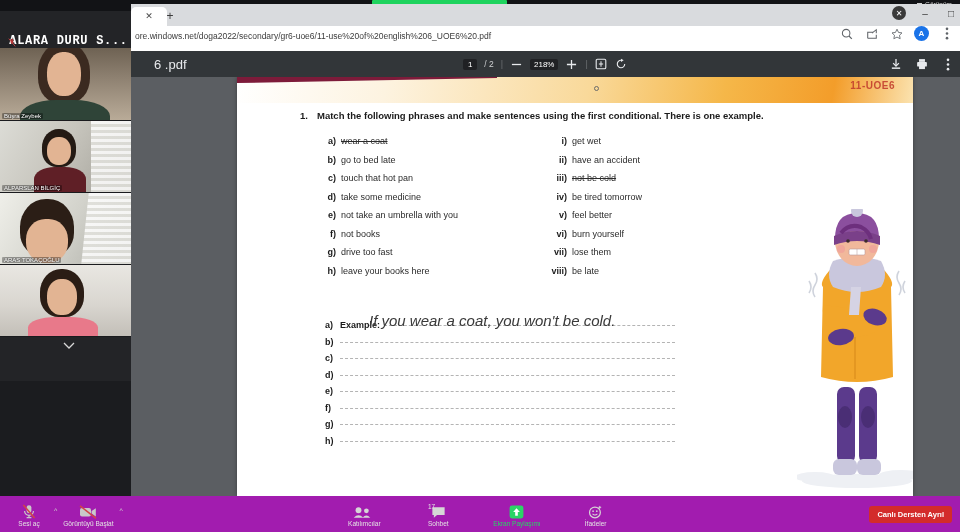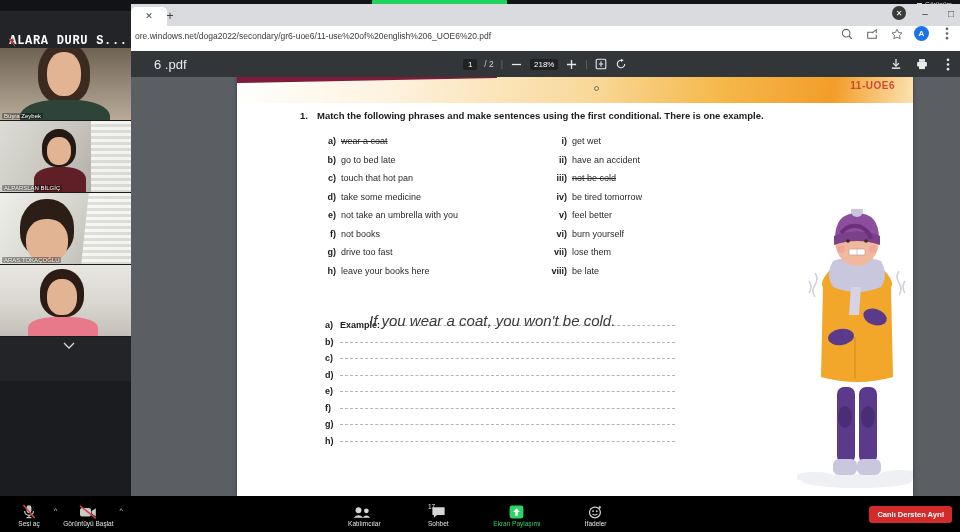--- a/index.html
+++ b/index.html
@@ -214,21 +214,21 @@
     position: absolute; left: 44px; bottom: 3px; font-style: italic;
     font-size: 15px; color: #3a3a3a; white-space: nowrap;
   }
 
   
   .illus { position: absolute; left: 560px; top: 132px; width: 120px; height: 280px; }
 
   
   .toolbar {
     position: absolute; left: 0; bottom: 0; width: 960px; height: 36px;
-    background: #000000; display: flex; align-items: center;
+    background: #a21caf; display: flex; align-items: center;
   }
   .tb-left { display: flex; align-items: flex-start; gap: 6px; padding-left: 10px; }
   .tb-item {
     position: relative; display: flex; flex-direction: column; align-items: center;
     color: #e4e4e4; font-size: 6.5px; min-width: 38px; padding-top: 3px;
   }
   .tb-item .ic { height: 15px; display: flex; align-items: flex-end; }
   .tb-item .cap { margin-top: 1px; white-space: nowrap; }
   .tb-caret { color: #cfcfcf; font-size: 7px; align-self: flex-start; margin-top: 6px; }
   .tb-center {

